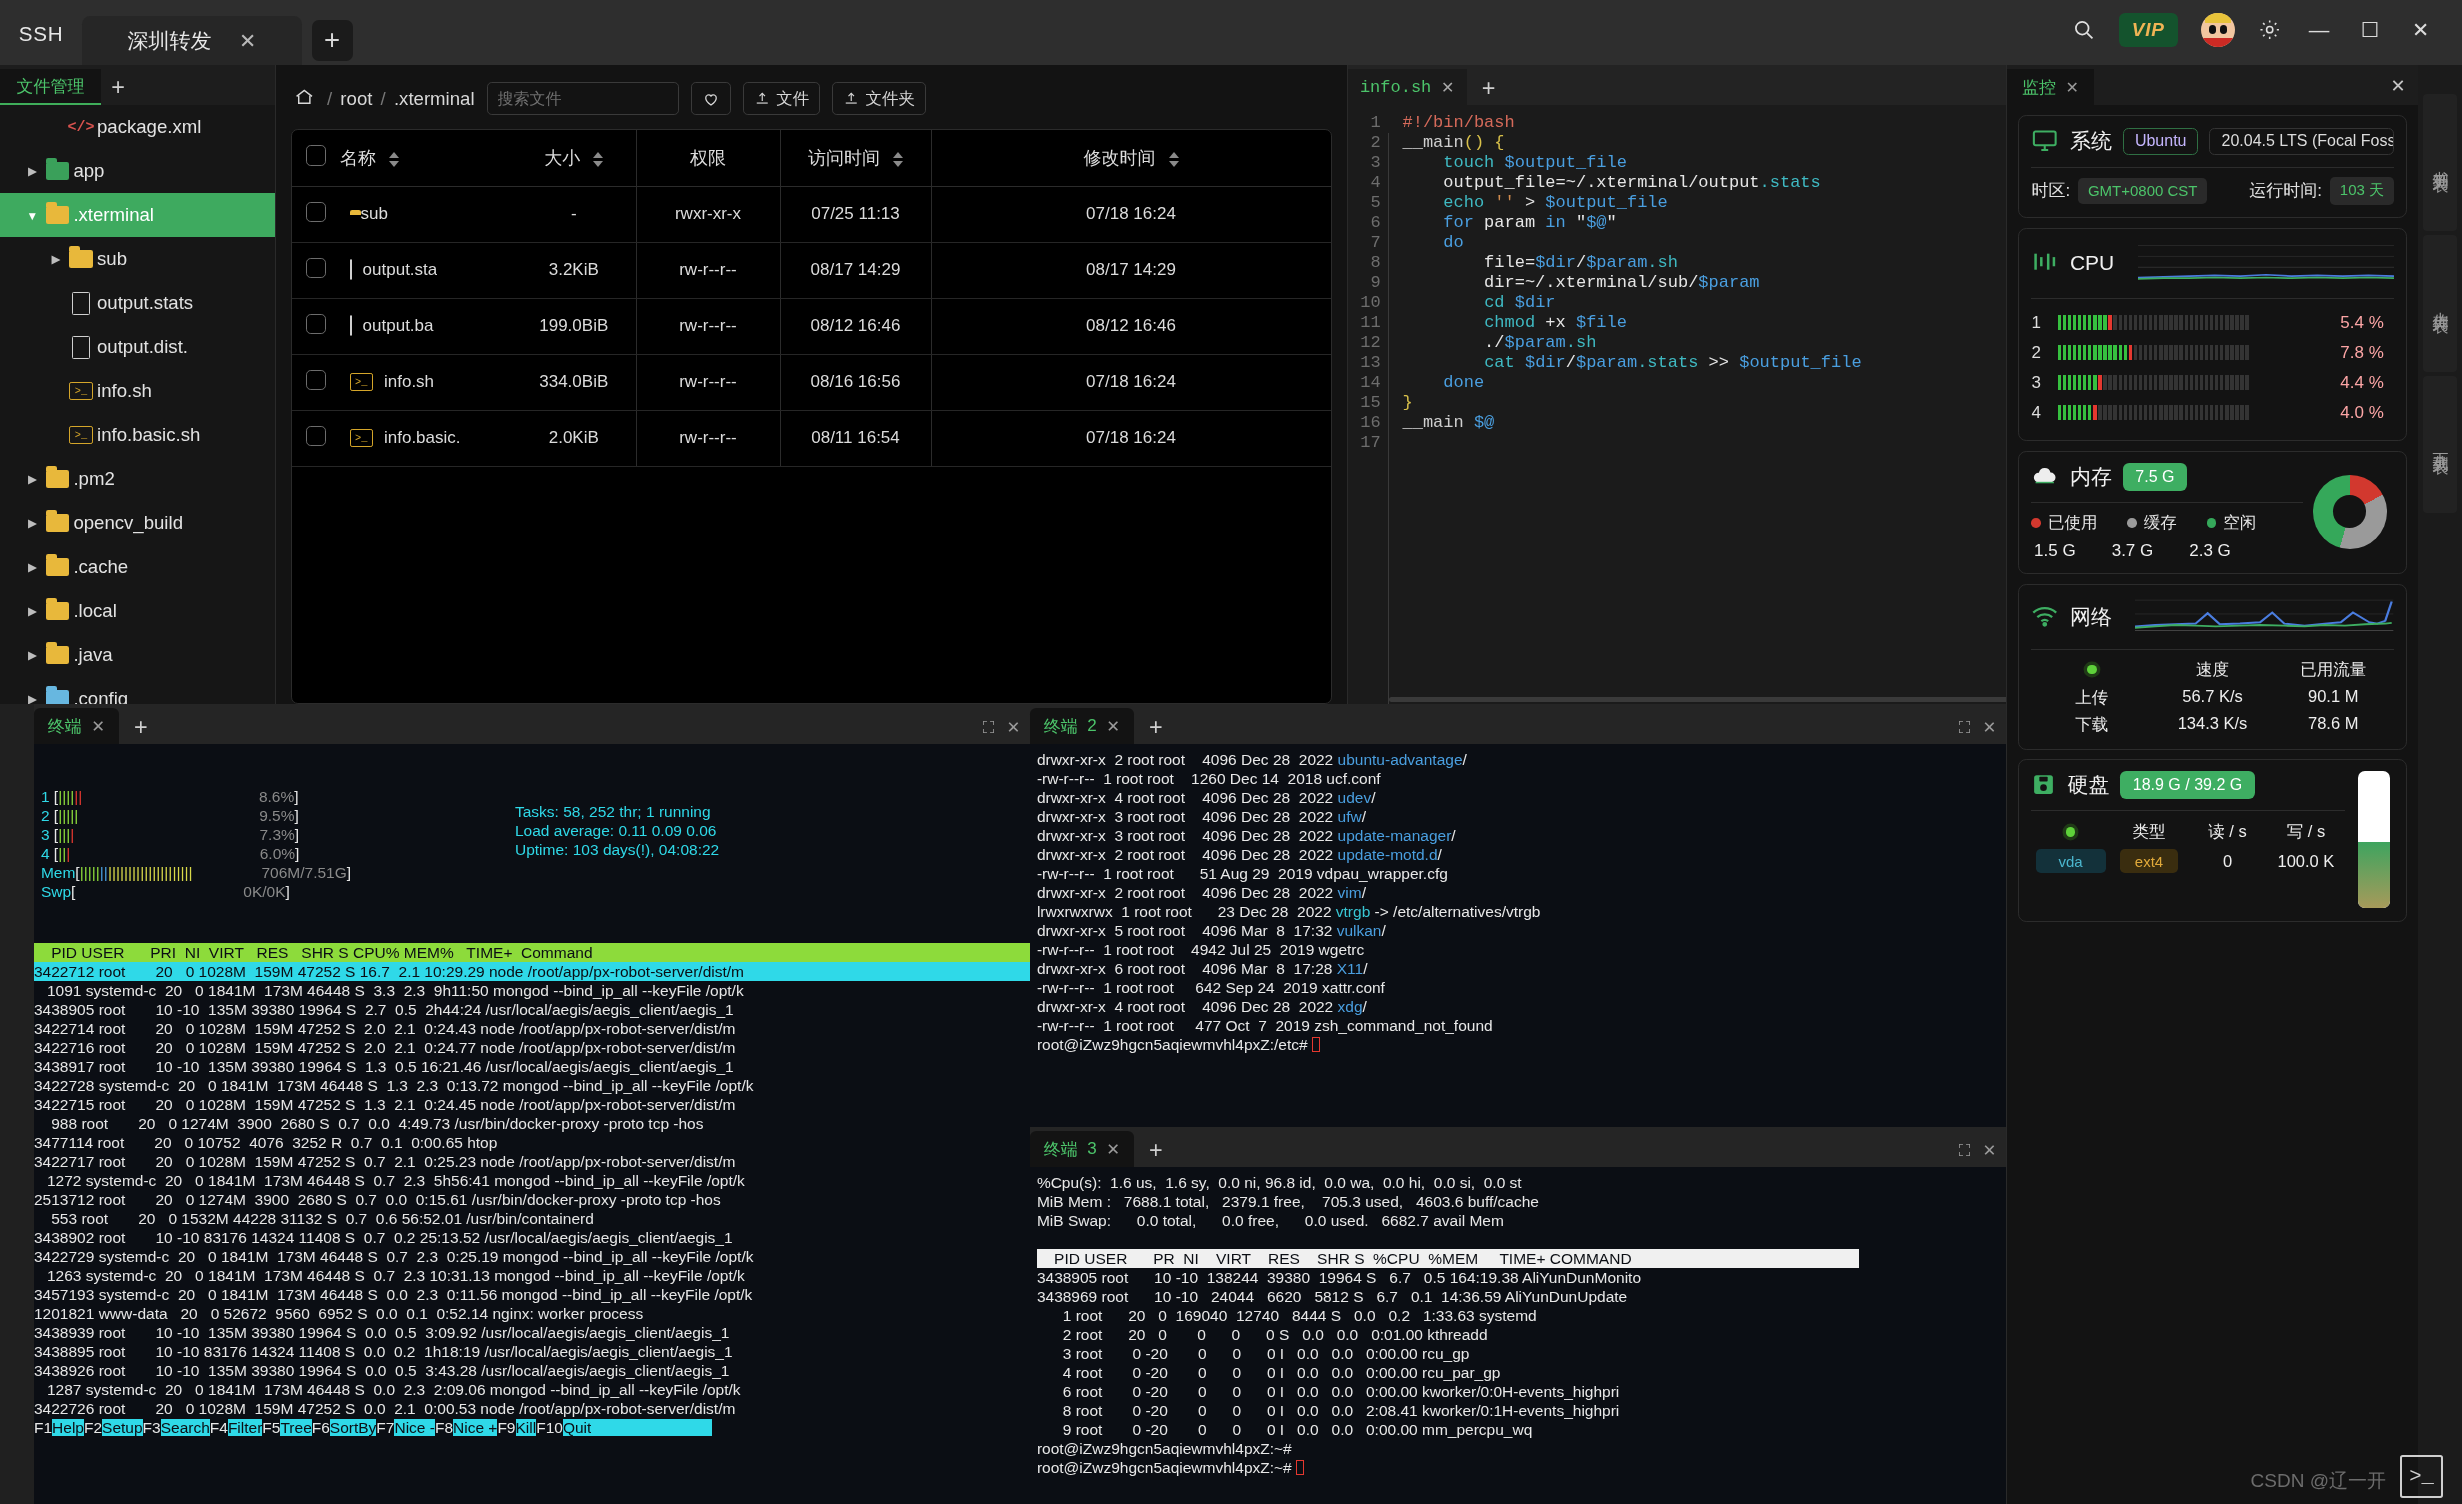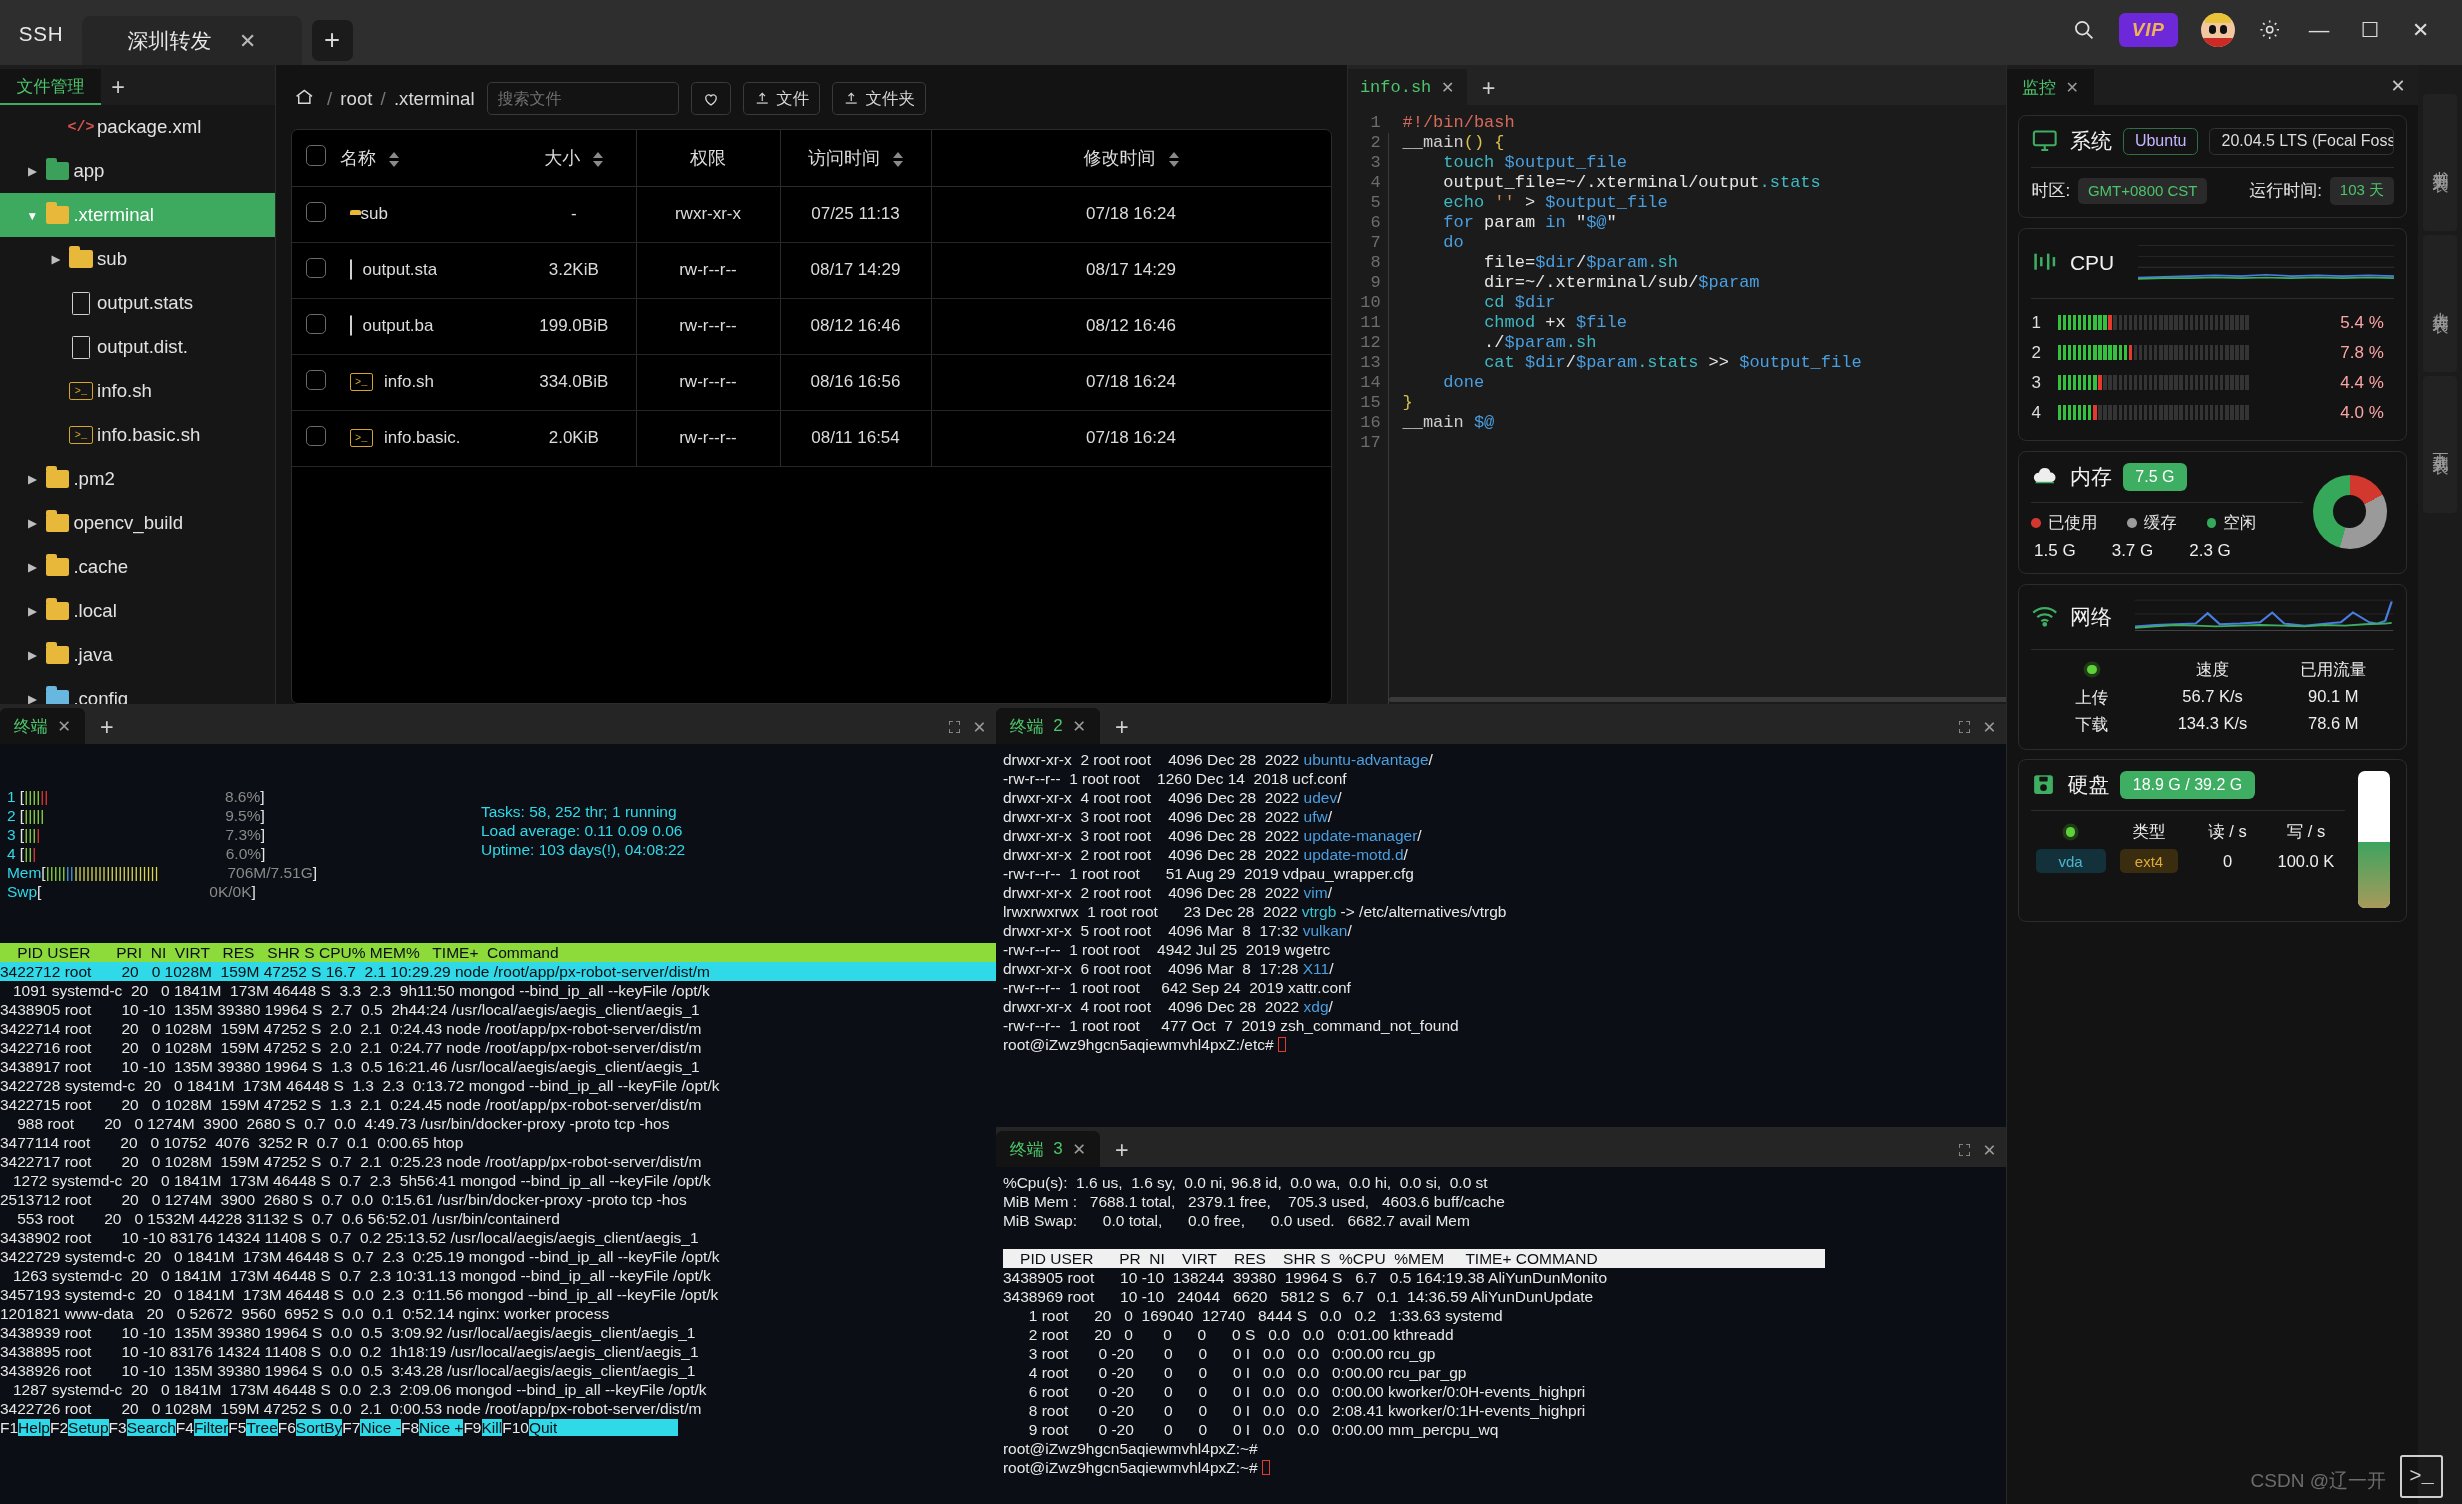--- a/index.html
+++ b/index.html
@@ -16,34 +16,34 @@
   .ssh-badge { width:82px; text-align:center; font-size:20.6px; color:#e8e8e8; padding-bottom:19px; letter-spacing:0.7px; }
   .tabstrip { display:flex; align-items:flex-end; height:65px; }
   .wtab { height:49px; min-width:220px; background:#262626; border-radius:8.2px 8.2px 0 0;
           display:flex; align-items:center; justify-content:center; gap:27.5px; padding:0 18px; }
   .wtab .t { font-size:21px; color:#e8e8e8; }
   .wtab .x { font-size:20.6px; color:#b8b8b8; }
   .newtab { width:41px; height:41px; margin:0 0 4.1px 9.6px; background:#1b1b1b; border-radius:6.9px;
             display:flex; align-items:center; justify-content:center; font-size:27.5px; color:#d8d8d8; }
   .tb-right { margin-left:auto; display:flex; align-items:center; gap:23.4px; padding:0 27.5px 18px 0; }
   .tb-right svg { display:block; }
-  .vipbtn { width:59px; height:34px; background:#6d28d9; border-radius:6.2px; display:flex; align-items:center; justify-content:center; }
+  .vipbtn { width:59px; height:34px; background:#14532d; border-radius:6.2px; display:flex; align-items:center; justify-content:center; }
   .vipbtn span { color:#f0b455; font-weight:bold; font-style:italic; font-size:19px; letter-spacing:0.7px; }
   .avatar { width:34px; height:34px; border-radius:50%; overflow:hidden; position:relative; background:#f2c6a0; }
   .avatar .hair { position:absolute; top:0; left:4.1px; width:26px; height:9.6px; background:#e8c33a; border-radius:5.5px 5.5px 0 0;}
   .avatar .eyeL,.avatar .eyeR{ position:absolute; top:12.4px; width:7.6px; height:8.2px; background:#111; border-radius:50%;}
   .avatar .eyeL{left:7.6px;} .avatar .eyeR{left:18.6px;}
   .avatar .chin{ position:absolute; bottom:0; left:0; right:0; height:9px; background:#cc2a24;}
   .winbtn { font-size:20.6px; color:#dcdcdc; width:27.5px; text-align:center; }
 
   
   .main { flex:1; display:flex; position:relative; }
   .leftcol { width:2418px; display:flex; flex-direction:column; }
   .toprow { height:639px; display:flex; }
-  .bottomrow { flex:1; display:flex; }
+  .bottomrow { flex:1; display:flex;padding-left:34px; }
 
   
   .panel { background:#1b1b1b; position:relative; display:flex; flex-direction:column; }
   .ptabs { height:40px; background:#252525; display:flex; align-items:flex-end; position:relative; flex:0 0 40px; }
   .ptab { height:36px; padding:0 13.7px; background:#131313; border-radius:6.2px 6.2px 0 0; display:flex; align-items:center; gap:9.6px; }
   .ptab .lbl { color:#4cc46a; font-size:17px; }
   .ptab .num { color:#4cc46a; font-size:17px; }
   .ptab .x { color:#9a9a9a; font-size:16.5px; }
   .pplus { width:33px; height:33px; margin-left:5.5px; display:flex; align-items:center; justify-content:center;
            font-size:23.4px; color:#cfcfcf; }

